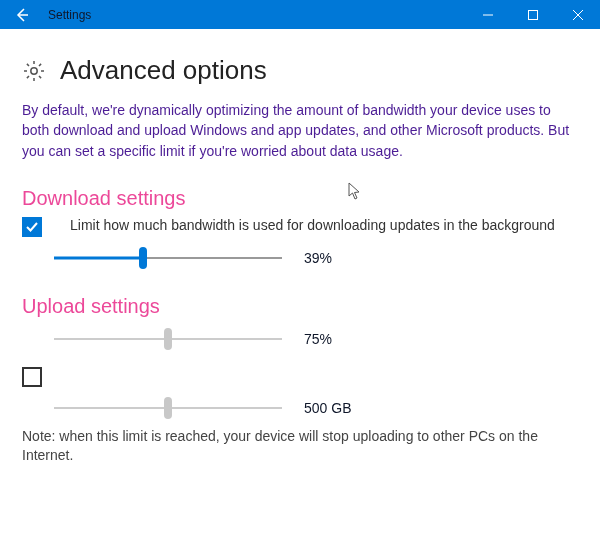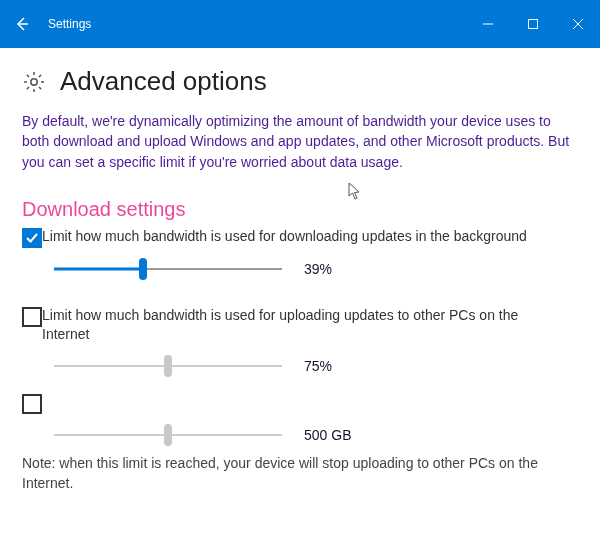--- a/index.html
+++ b/index.html
@@ -6,23 +6,23 @@
     body {
       font-family: "Segoe UI", -apple-system, sans-serif;
       background: #fff;
       width: 600px;
       height: 538px;
       overflow: hidden;
       font-size: 14px;
       color: #333;
     }
     .titlebar {
-      height: 48px;
+      height: 29px;
       background: #0078d7;
-      color: #ffffff;
+      color: #0f172a;
       display: flex;
       align-items: center;
     }
     .titlebar .back {
       width: 44px;
       height: 32px;
       display: flex;
       align-items: center;
       justify-content: center;
       cursor: pointer;
@@ -36,21 +36,21 @@
     .titlebar .spacer { flex: 1; }
     .titlebar .sysbtn {
       width: 45px;
       height: 32px;
       display: flex;
       align-items: center;
       justify-content: center;
       cursor: pointer;
     }
     .content {
-      padding: 18px 22px 8px 22px;
+      padding: 26px 22px 8px 22px;
     }
     .header-row {
       display: flex;
       align-items: center;
       gap: 14px;
       margin-bottom: 14px;
     }
     .gear svg { display: block; }
     .page-title {
       font-size: 26px;
@@ -66,21 +66,21 @@
     }
     .section-title {
       font-size: 20px;
       font-weight: 400;
       color: #ec4899;
       margin-bottom: 14px;
     }
     .checkbox-row {
       display: flex;
       align-items: flex-start;
-      gap: 0;
+      gap: 28px;
       margin-bottom: 10px;
     }
     .chk {
       width: 20px;
       height: 20px;
       border: 2px solid #333;
       background: #fff;
       flex-shrink: 0;
       display: flex;
       align-items: center;
@@ -211,27 +211,22 @@
 
   <div class="slider-row">
     <div class="slider">
       <div class="track-full"></div>
       <div class="track-fill" style="width:39%"></div>
       <div class="thumb active" style="left:39%"></div>
     </div>
     <div class="slider-value">39%</div>
   </div>
 
-
-  <div class="checkbox-row">
-    <div class="chk">
-      
-    </div>
-    <div class="check-label">Limit how much bandwidth is used for uploading updates to other PCs on the Internet</div>
-  </div>
+  <h2 class="section-title section-gap">Upload settings</h2>
+
 
   <div class="slider-row" style="margin-bottom:16px;">
     <div class="slider disabled">
       <div class="track-full"></div>
       <div class="thumb inactive" style="left:50%"></div>
     </div>
     <div class="slider-value">75%</div>
   </div>
 
   <div class="checkbox-row">

